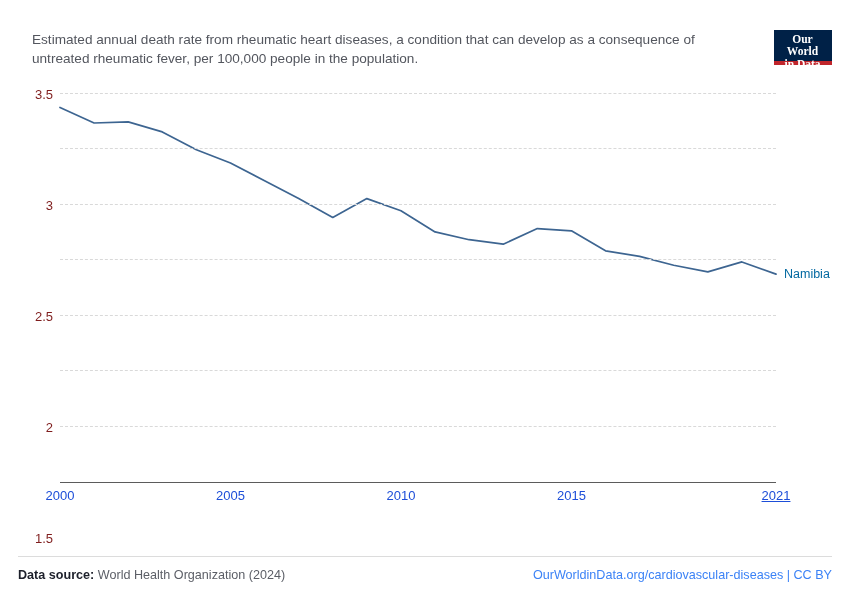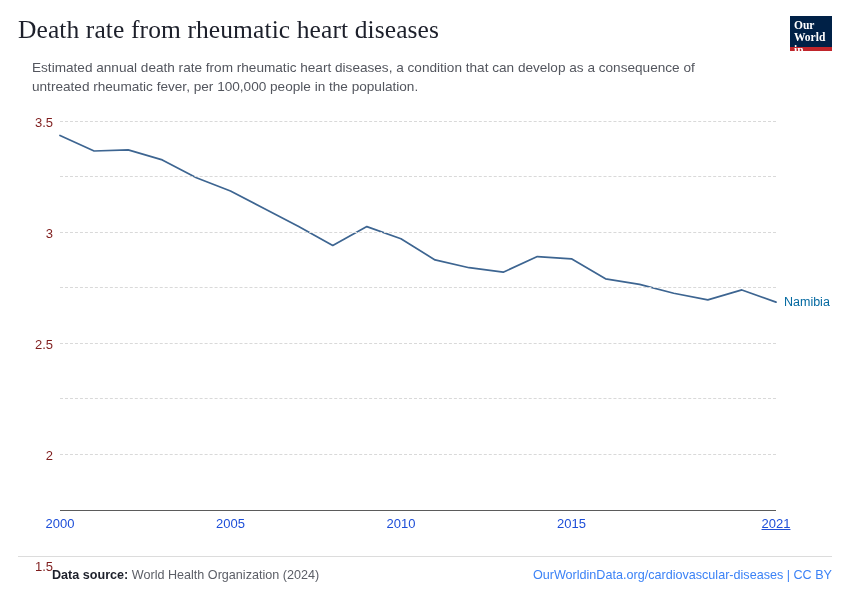--- a/index.html
+++ b/index.html
@@ -39,29 +39,29 @@
     line-height: 1.42;
     color: #53565e;
     margin: 14px;
     max-width: 720px;
     font-weight: 400;
   }
   .owid-logo {
     position: absolute;
     top: 0px;
     right: 0px;
-    width: 42px;
+    width: 58px;
     height: 35px;
     background: #002147;
     color: #ffffff;
     font-family: "Liberation Serif", serif;
     font-weight: 700;
     font-size: 11.5px;
     line-height: 1.08;
-    text-align: left;
+    text-align: center;
     padding: 3px 5px 0 4px;
     box-sizing: border-box;
     border-bottom: 4px solid #c0252b;
   }
   .owid-logo span {
     display: block;
   }
   
   .plot-wrap {
     position: relative;
@@ -136,36 +136,34 @@
     font-size: 12.6px;
     color: #5b5e66;
   }
   .footer-row {
     position: relative;
     line-height: 1.55;
   }
   .footer b {
     color: #1d202b;
     font-weight: 700;
-    margin-left: 34px;
   }
   .footer-right {
     position: absolute;
     right: 0;
     top: 0;
     color: #3b82f6;
   }
 </style>
 </head>
 <body>
 
 <div class="page">
 
   <div class="header">
-    <h1 class="chart-title">Death rate from rheumatic heart diseases</h1>
     <p class="chart-subtitle">Estimated annual death rate from rheumatic heart diseases, a condition that can develop as a consequence of untreated rheumatic fever, per 100,000 people in the population.</p>
     <div class="owid-logo">
       <span>Our World</span>
       <span>in Data</span>
     </div>
   </div>
 
   <div class="plot-wrap">
     <div class="plot-area" id="plot-area">
       <svg class="lines" id="line-svg" preserveAspectRatio="none">

